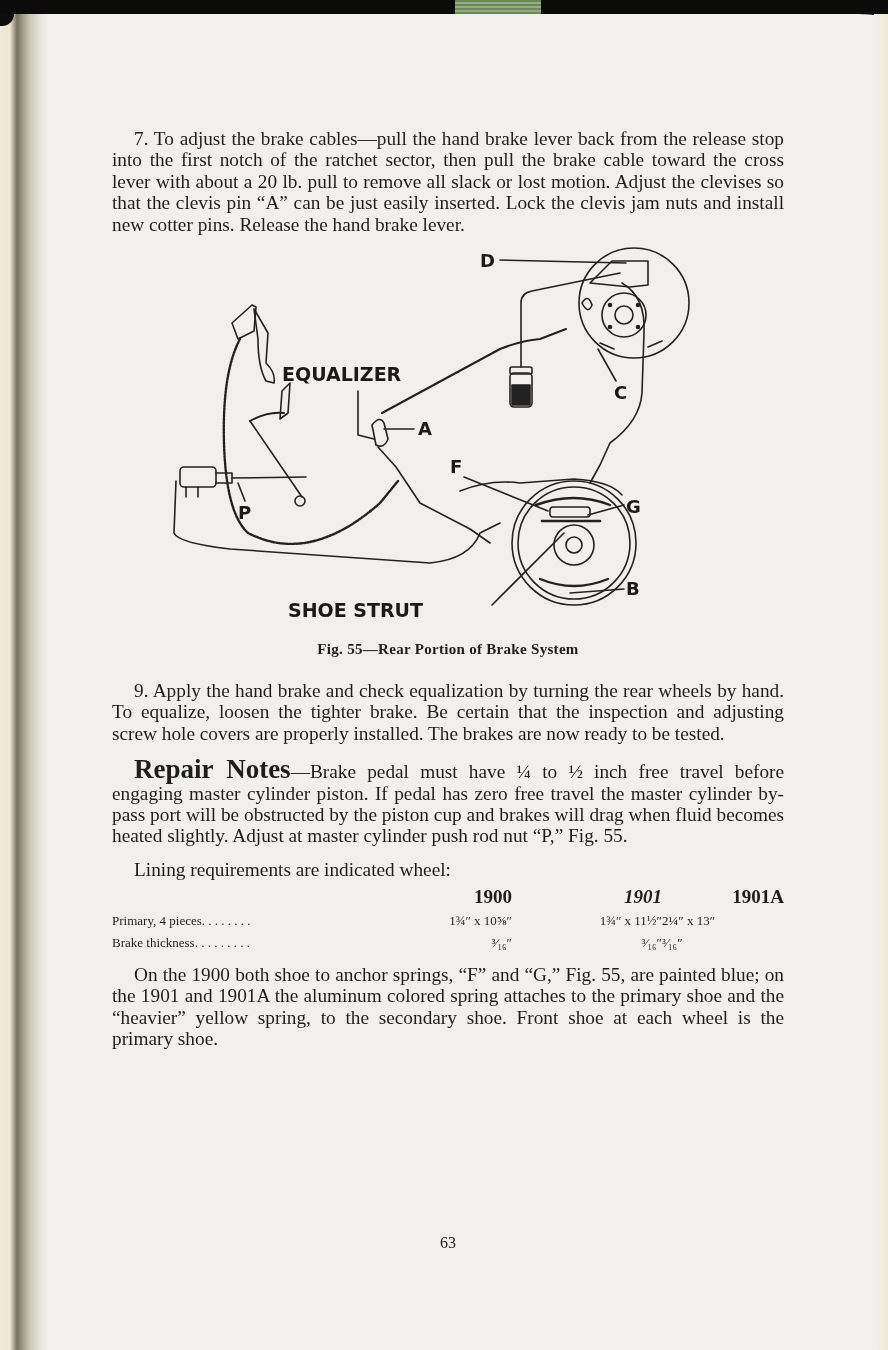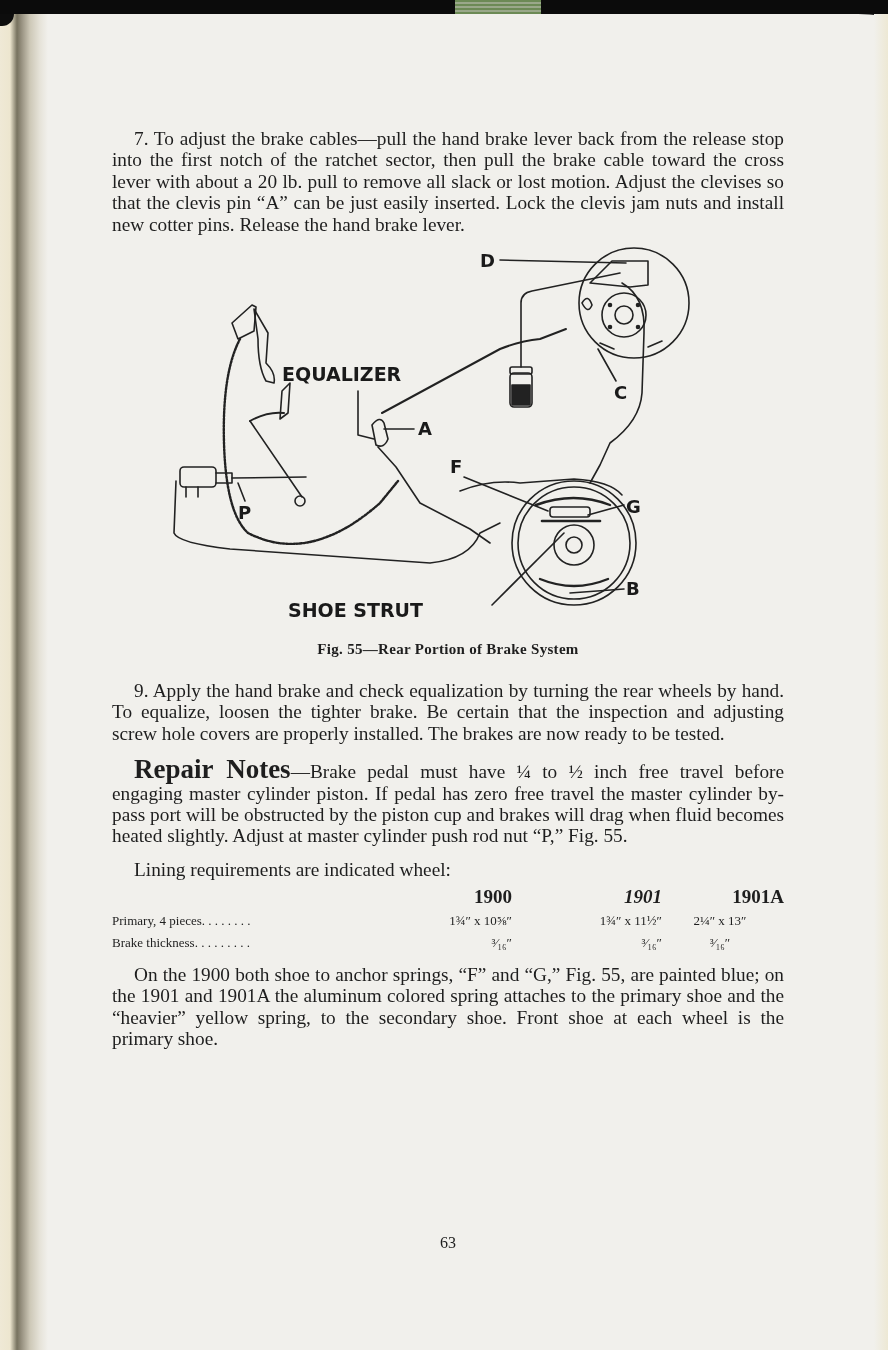--- a/index.html
+++ b/index.html
@@ -53,21 +53,21 @@
   }
 
   table.lining { border-collapse: collapse; margin-top: 6px; width: 672px; }
   table.lining th { font-weight: bold; font-size: 19px; padding: 0 0 2px 0; text-align: right; }
   table.lining td { padding: 0; height: 22px; font-size: 13px; white-space: nowrap; }
   td.label-col { width: 250px; }
   td.val { text-align: right; }
   .th-1900 { width: 150px; }
   .th-1901 { width: 150px; font-style: italic; }
   .th-1901a { width: 122px; text-align: right !important; font-family: Liberation Serif, serif; }
-  td.val-a { text-align: center; padding-right: 6px !important; }
+  td.val-a { text-align: left; padding-right: 6px !important; }
   .page-number {
     position: absolute; left: 0; width: 888px; top: 1234px; text-align: center;
     font-size: 16px; left: 4px;
   }
 </style>
 </head>
 <body>
 
 <div class="top-strip"></div>
 <div class="top-tab"></div>

